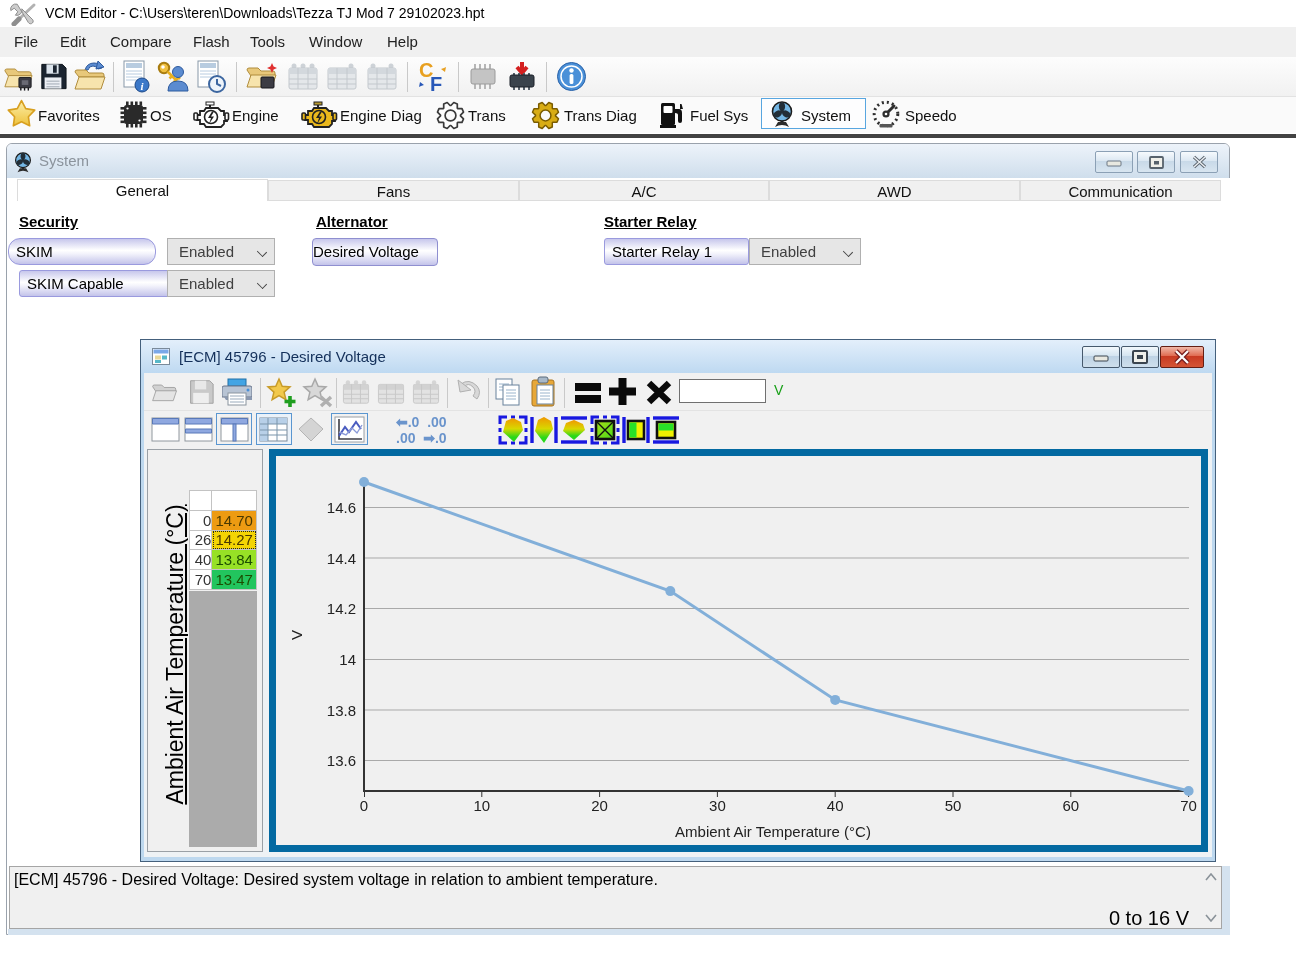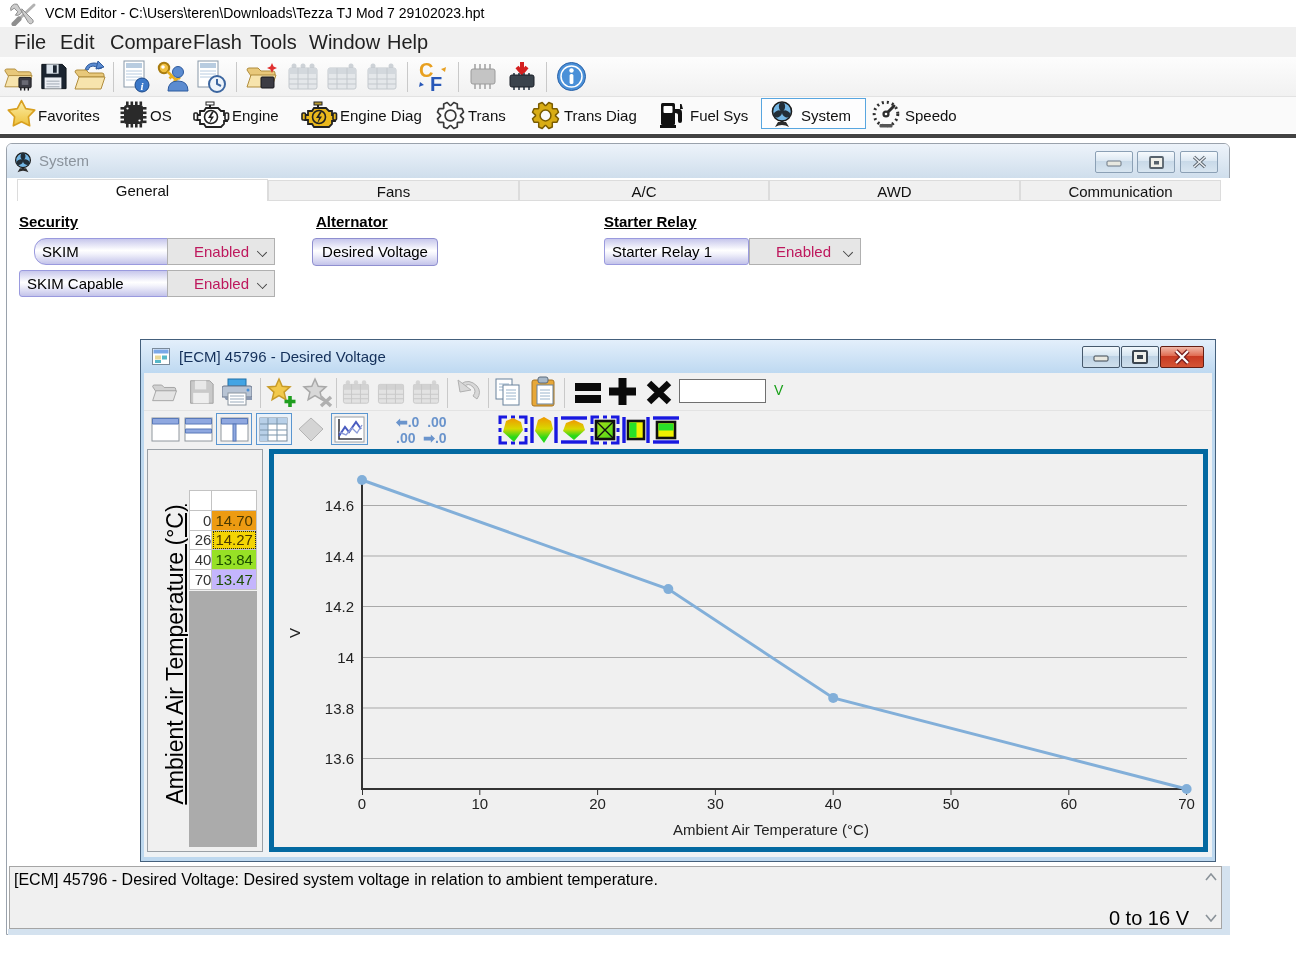--- a/index.html
+++ b/index.html
@@ -5,44 +5,44 @@
 * { margin:0; padding:0; box-sizing:border-box; }
 html,body { background:#fff; }
 body { font-family:"Liberation Sans", sans-serif; }
 #app { position:relative; width:1296px; height:976px; background:#fff; overflow:hidden; }
 .abs { position:absolute; }
 
 
 #titlebar { left:0; top:0; width:1296px; height:27px; background:#fff; }
 #titletext { left:45px; top:5px; font-size:14px; color:#000; }
 #menubar { left:0; top:27px; width:1296px; height:30px; background:#f0f0f0; }
-.menuitem { position:absolute; top:0; height:30px; line-height:30px; font-size:20px; color:#222; }
+.menuitem { position:absolute; top:0; height:30px; line-height:30px; font-size:15px; color:#222; }
 #toolbar { left:0; top:57px; width:1296px; height:40px; background:linear-gradient(#fdfdfd,#f1f1f1); border-bottom:1px solid #e2e2e2; }
 .tsep { position:absolute; top:5px; width:1px; height:30px; background:#c9c9c9; }
 #tabbar { left:0; top:97px; width:1296px; height:36px; background:#fafafa;padding-left:20px; }
 .tabitem { position:absolute; top:0; height:36px; display:flex; align-items:center; font-size:15px; color:#111; }
 #darkline { left:0; top:134px; width:1296px; height:3.5px; background:#424242; }
 
 
 #syswin { left:6px; top:143px; width:1224px; height:792px; border:1px solid #9aa2ac; border-radius:6px 6px 0 0; background:#fff; }
 #systitle { left:0px; top:0px; width:1222px; height:34px; background:linear-gradient(#edf3fa,#cfdeec); border-radius:5px 5px 0 0; }
 #systitletext { left:32px; top:8px; font-size:15px; color:#8b939c; }
 .winbtn { position:absolute; top:7px; width:38px; height:22px; border:1px solid #8ba0b5; border-radius:2px; background:linear-gradient(#f6fafd,#dbe7f2 45%,#c8d9e8 46%,#d8e5f0); }
 .cwbtn { position:absolute; top:6px; width:38px; height:22px; border:1px solid #46596c; border-radius:2px; background:linear-gradient(#f2f8fc,#d4e4f0 45%,#bdd2e4 46%,#cfdfec); }
 .cwbtn.red { width:44px; background:linear-gradient(#f0b8a8,#e06a50 45%,#c83a22 46%,#d45535); border-color:#641e14; }
 #systabs { left:1px; top:34px; width:1222px; height:23px; background:#fff; }
 .stab { position:absolute; top:1px; height:22px; line-height:22px; text-align:center; font-size:15px; color:#111; }
 .stab.inactive { background:#f0f0f0; border:1px solid #dcdcdc; top:2px; height:21px; }
 .stab.active { background:#fff; border:1px solid #dcdcdc; border-bottom:none; }
 #syscontent { left:1px; top:57px; width:1222px; height:665px; background:#fff; }
 .heading { position:absolute; font-size:15px; font-weight:bold; color:#000; text-decoration:underline; }
 .lavfield { position:absolute; height:27px; border:1px solid #9a9ade; border-radius:3px; background:linear-gradient(#c7c7ec, #ffffff 45%, #f2f2fb 60%, #c3c3ea); font-size:15px; line-height:25px; padding-left:7px; color:#000; }
-.dropdown { position:absolute; height:27px; background:#e6e6e6; border:1px solid #b0b0b0; font-size:15px; line-height:25px; padding-left:26px; color:#be185d; }
+.dropdown { position:absolute; height:27px; background:#e6e6e6; border:1px solid #b0b0b0; font-size:15px; line-height:25px; padding-left:11px; color:#404040; }
 .dd-arrow { position:absolute; right:8px; top:9px; width:8px; height:8px; border-right:1.6px solid #444; border-bottom:1.6px solid #444; transform:rotate(45deg) scale(1,0.8); transform-origin:center; }
-#dvbtn { position:absolute; left:304px; top:37px; width:126px; height:28px; border:1px solid #8f8fd0; border-radius:4px; background:linear-gradient(#c7c7ec, #ffffff 45%, #f2f2fb 60%, #c3c3ea); font-size:15px; text-align:center; line-height:26px; }
+#dvbtn { position:absolute; left:304px; top:37px; width:126px; height:28px; border:1px solid #8f8fd0; border-radius:4px; background:linear-gradient(#c7c7ec, #ffffff 45%, #f2f2fb 60%, #c3c3ea); font-size:15px; text-align:left; line-height:26px; }
 
 
 #statusbar { left:2px; top:722px; width:1213px; height:63px; background:#f0f0f0; border:1px solid #a5a5a5; }
 #stext { left:4px; top:4px; font-size:16px; color:#000; }
 #srange { right:32px; top:40px; font-size:20px; color:#000; }
 #sysfill_b { left:1px; top:785px; width:1222px; height:6px; background:#d4e2ef; }
 #sysfill_r { left:1215px; top:722px; width:8px; height:63px; background:#d4e2ef; }
 
 
 #child { left:140px; top:339px; width:1076px; height:523px; border:1px solid #44607c; background:#bdd8ef; }
@@ -52,21 +52,21 @@
 #ctb2 { left:3px; top:71px; width:1068px; height:38px; background:#f1f1f1; }
 #cbody { left:3px; top:109px; width:1068px; height:408px; background:#eef2f5; }
 #leftpanel { left:3px; top:0px; width:116px; height:403px; background:#f0f0f0; border:1px solid #9aa0a6; }
 #vlabel { position:absolute; left:14px; top:397px; width:385px; height:29px; transform-origin:0 0; transform:rotate(-90deg); font-size:23px; color:#000; text-decoration:underline; text-align:center; white-space:nowrap; }
 #vtable { position:absolute; left:41px; top:40px; width:68px; }
 #vtable table { border-collapse:collapse; }
 #vtable td { border:1px solid #c3c3c3; height:19.8px; font-size:15px; padding:0; }
 .c1 { width:25px; text-align:right; padding-right:4px; color:#333; background:#fff; }
 .c2 { width:48px; text-align:center; }
 #grayfill { position:absolute; left:41px; top:141px; width:68px; height:256px; background:#ababab; }
-#chartpanel { left:125px; top:0px; width:939px; height:403px; background:#f0f0f0; border:5px solid #0369a1; }
+#chartpanel { left:125px; top:0px; width:939px; height:403px; background:#f0f0f0; border:7px solid #0369a1; }
 </style>
 </head>
 <body>
 <div id="app">
   <div id="titlebar" class="abs"></div>
   <svg class="abs" style="left:7px;top:2px;" width="32" height="24" viewBox="0 0 32 24">
     <path d="M27 3 L10 19" stroke="#b2b2b2" stroke-width="3" stroke-linecap="round"></path>
     <path d="M12 17 L7 22" stroke="#8e8e8e" stroke-width="5" stroke-linecap="round"></path>
     <path d="M10.2 2.2 a5.2 5.2 0 0 0-6.4 6.4 l3.4-2.4 3.6 3.6 -2.4 3.4 a5.2 5.2 0 0 0 6.4-6.4 L25 17 a2.6 2.6 0 1 1-3.6 3.6 z" fill="#cdcdcd" stroke="#8e8e8e" stroke-width="1"></path>
   </svg>
@@ -346,21 +346,21 @@
         </svg></div>
     <div id="systabs" class="abs">
       <div class="stab active" style="left:9px; width:251px;">General</div>
       <div class="stab inactive" style="left:260px; width:251px;">Fans</div>
       <div class="stab inactive" style="left:511px; width:250px;">A/C</div>
       <div class="stab inactive" style="left:761px; width:251px;">AWD</div>
       <div class="stab inactive" style="left:1012px; width:201px;">Communication</div>
     </div>
     <div id="syscontent" class="abs">
       <div class="heading" style="left:11px; top:12px;">Security</div>
-      <div class="lavfield" style="left:26px; top:37px; width:148px;border-radius:12px;">SKIM</div>
+      <div class="lavfield" style="left:0; top:37px; width:148px;border-radius:12px;">SKIM</div>
       <div class="dropdown" style="left:159px; top:37px; width:108px;">Enabled<span class="dd-arrow"></span></div>
       <div class="lavfield" style="left:11px; top:69px; width:172px;">SKIM Capable</div>
       <div class="dropdown" style="left:159px; top:69px; width:108px;">Enabled<span class="dd-arrow"></span></div>
       <div class="heading" style="left:308px; top:12px;">Alternator</div>
       <div id="dvbtn">Desired Voltage</div>
       <div class="heading" style="left:596px; top:12px;">Starter Relay</div>
       <div class="lavfield" style="left:596px; top:37px; width:145px;">Starter Relay 1</div>
       <div class="dropdown" style="left:741px; top:37px; width:112px;">Enabled<span class="dd-arrow"></span></div>
     </div>
 
@@ -646,21 +646,21 @@
             <tr>
                   <td class="c1">26</td>
                   <td class="c2" style="background:#f3d404; color:#4a3900; outline:1.5px dotted #222; outline-offset:-2px;">14.27</td>
                 </tr>
             <tr>
                   <td class="c1">40</td>
                   <td class="c2" style="background:#97e126; color:#1c4d00;">13.84</td>
                 </tr>
             <tr>
                   <td class="c1">70</td>
-                  <td class="c2" style="background:#c4b5fd; color:#1c4d00;">13.47</td>
+                  <td class="c2" style="background:#22c55e; color:#1c4d00;">13.47</td>
                 </tr>
           </tbody>
             </table>
         </div>
         <div id="grayfill"></div>
       </div>
       <div id="chartpanel" class="abs">
         <svg width="937" height="401" style="position:absolute;left:0;top:0;" font-family="Liberation Sans, sans-serif">
           <g stroke="#a9a9a9" stroke-width="1">
             <line x1="88" y1="51.5" x2="913" y2="51.5"></line>

